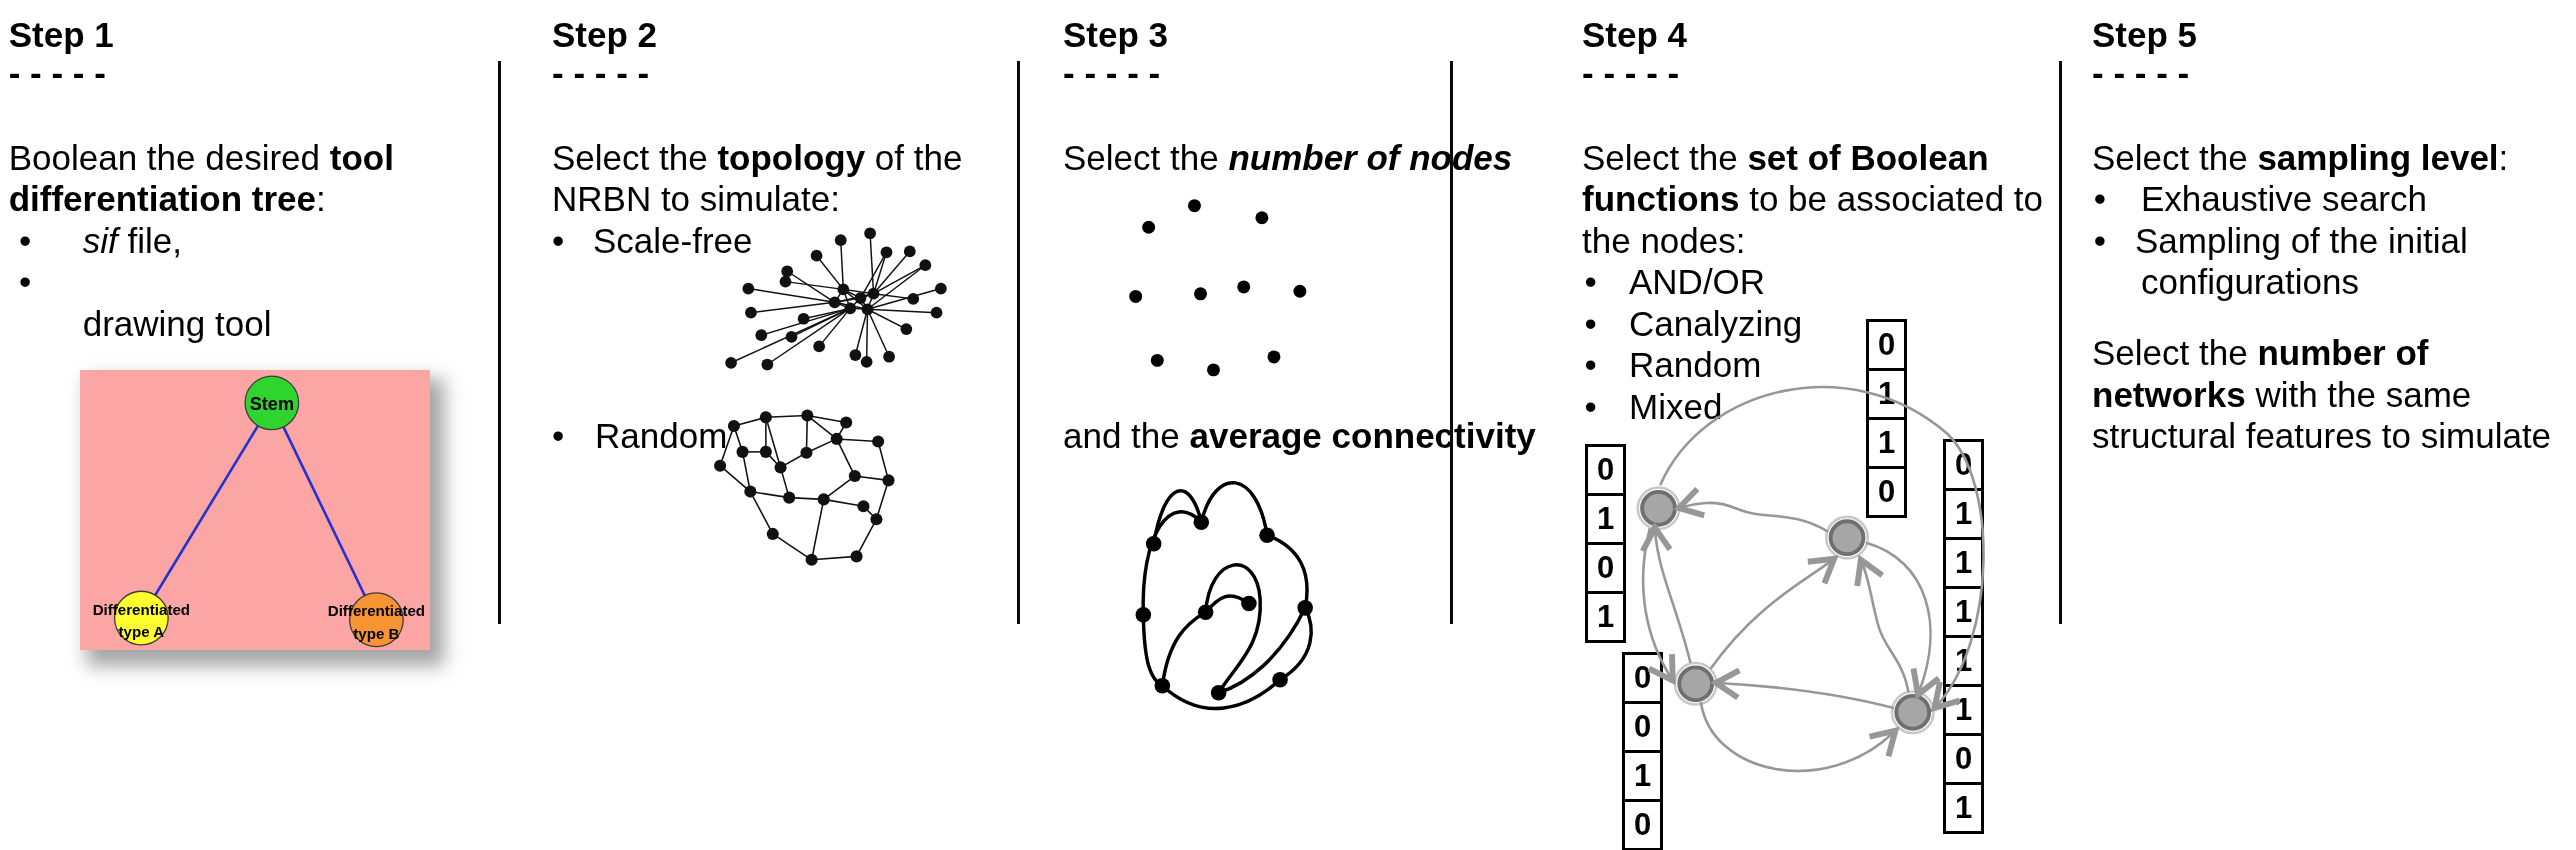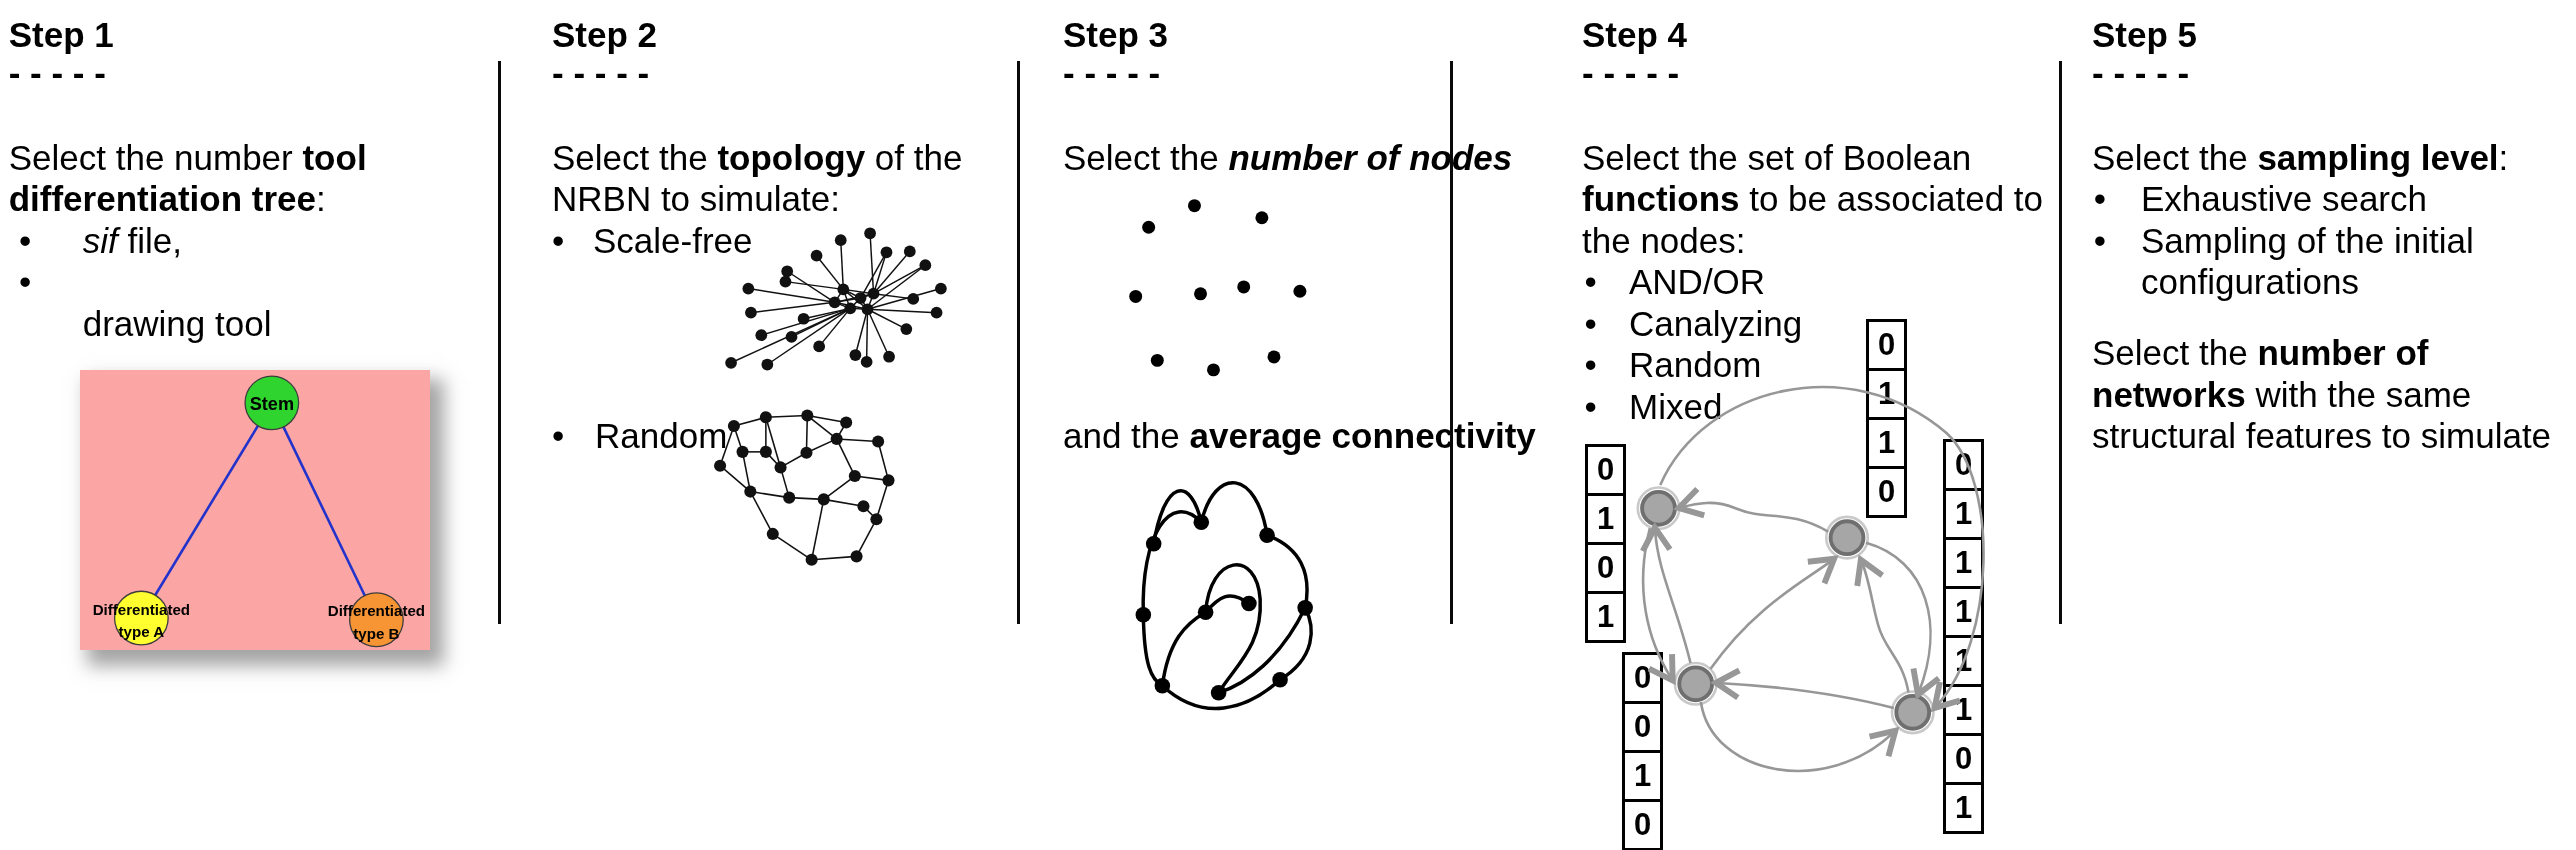--- a/index.html
+++ b/index.html
@@ -19,21 +19,21 @@
   .fig{position:absolute;overflow:visible}
   svg text{font-family:"Liberation Sans",sans-serif}
 </style>
 </head>
 <body>
 
 <section class="step" style="left:8.7px">
   <h2 class="title">Step 1</h2>
   <div class="dashes">- - - - -</div>
   <div class="ln" style="top:137px">
-      <span class="bt" style="left:0"><span>Select the number </span><span style="font-weight: bold;">tool</span></span>
+      <span class="bt" style="left:0"><span>Boolean the desired </span><span style="font-weight: bold;">tool</span></span>
     </div>
   <div class="ln" style="top:178px">
       <span class="bt" style="left:0"><span style="font-weight: bold;">differentiation tree</span><span>:</span></span>
     </div>
   <div class="ln" style="top:220px">
     <span class="dot" style="left:10.4px">•</span>
     <span class="bt" style="left:74px"><span style="font-style: italic;">sif</span><span> file,</span></span>
   </div>
   <div class="ln" style="top:261px">
     <span class="dot" style="left:10.4px">•</span>
@@ -70,21 +70,21 @@
     </div>
   <div class="ln" style="top:415px">
       <span class="bt" style="left:0"><span>and the </span><span style="font-weight: bold; margin-top: 32px;">average connectivity</span></span>
     </div>
 </section>
 
 <section class="step" style="left:1582px">
   <h2 class="title">Step 4</h2>
   <div class="dashes">- - - - -</div>
   <div class="ln" style="top:137px">
-      <span class="bt" style="left:0"><span>Select the </span><span style="font-weight: normal;">set of Boolean</span></span>
+      <span class="bt" style="left:0"><span>Select the </span><span style="font-weight: bold;">set of Boolean</span></span>
     </div>
   <div class="ln" style="top:178px">
       <span class="bt" style="left:0"><span style="font-weight: bold;">functions</span><span> to be associated to</span></span>
     </div>
   <div class="ln" style="top:220px">
       <span class="bt" style="left:0"><span>the nodes:</span></span>
     </div>
   <div class="ln" style="top:261px">
     <span class="dot" style="left:2.6px">•</span>
     <span class="bt" style="left:47px"><span>AND/OR</span></span>
@@ -108,21 +108,21 @@
   <div class="dashes">- - - - -</div>
   <div class="ln" style="top:137px">
       <span class="bt" style="left:0"><span>Select the </span><span style="font-weight: bold;">sampling level</span><span>:</span></span>
     </div>
   <div class="ln" style="top:178px">
     <span class="dot" style="left:1.7px">•</span>
     <span class="bt" style="left:49px"><span>Exhaustive search</span></span>
   </div>
   <div class="ln" style="top:220px">
     <span class="dot" style="left:1.7px">•</span>
-    <span class="bt" style="left:49px"><span>Sampling of the initial</span></span>
+    <span class="bt" style="left:43px"><span>Sampling of the initial</span></span>
   </div>
   <div class="ln" style="top:261px">
       <span class="bt" style="left:49px"><span>configurations</span></span>
     </div>
   <div class="ln" style="top:332px">
       <span class="bt" style="left:0"><span>Select the </span><span style="font-weight: bold;">number of</span></span>
     </div>
   <div class="ln" style="top:374px">
       <span class="bt" style="left:0"><span style="font-weight: bold;">networks</span><span> with the same</span></span>
     </div>

